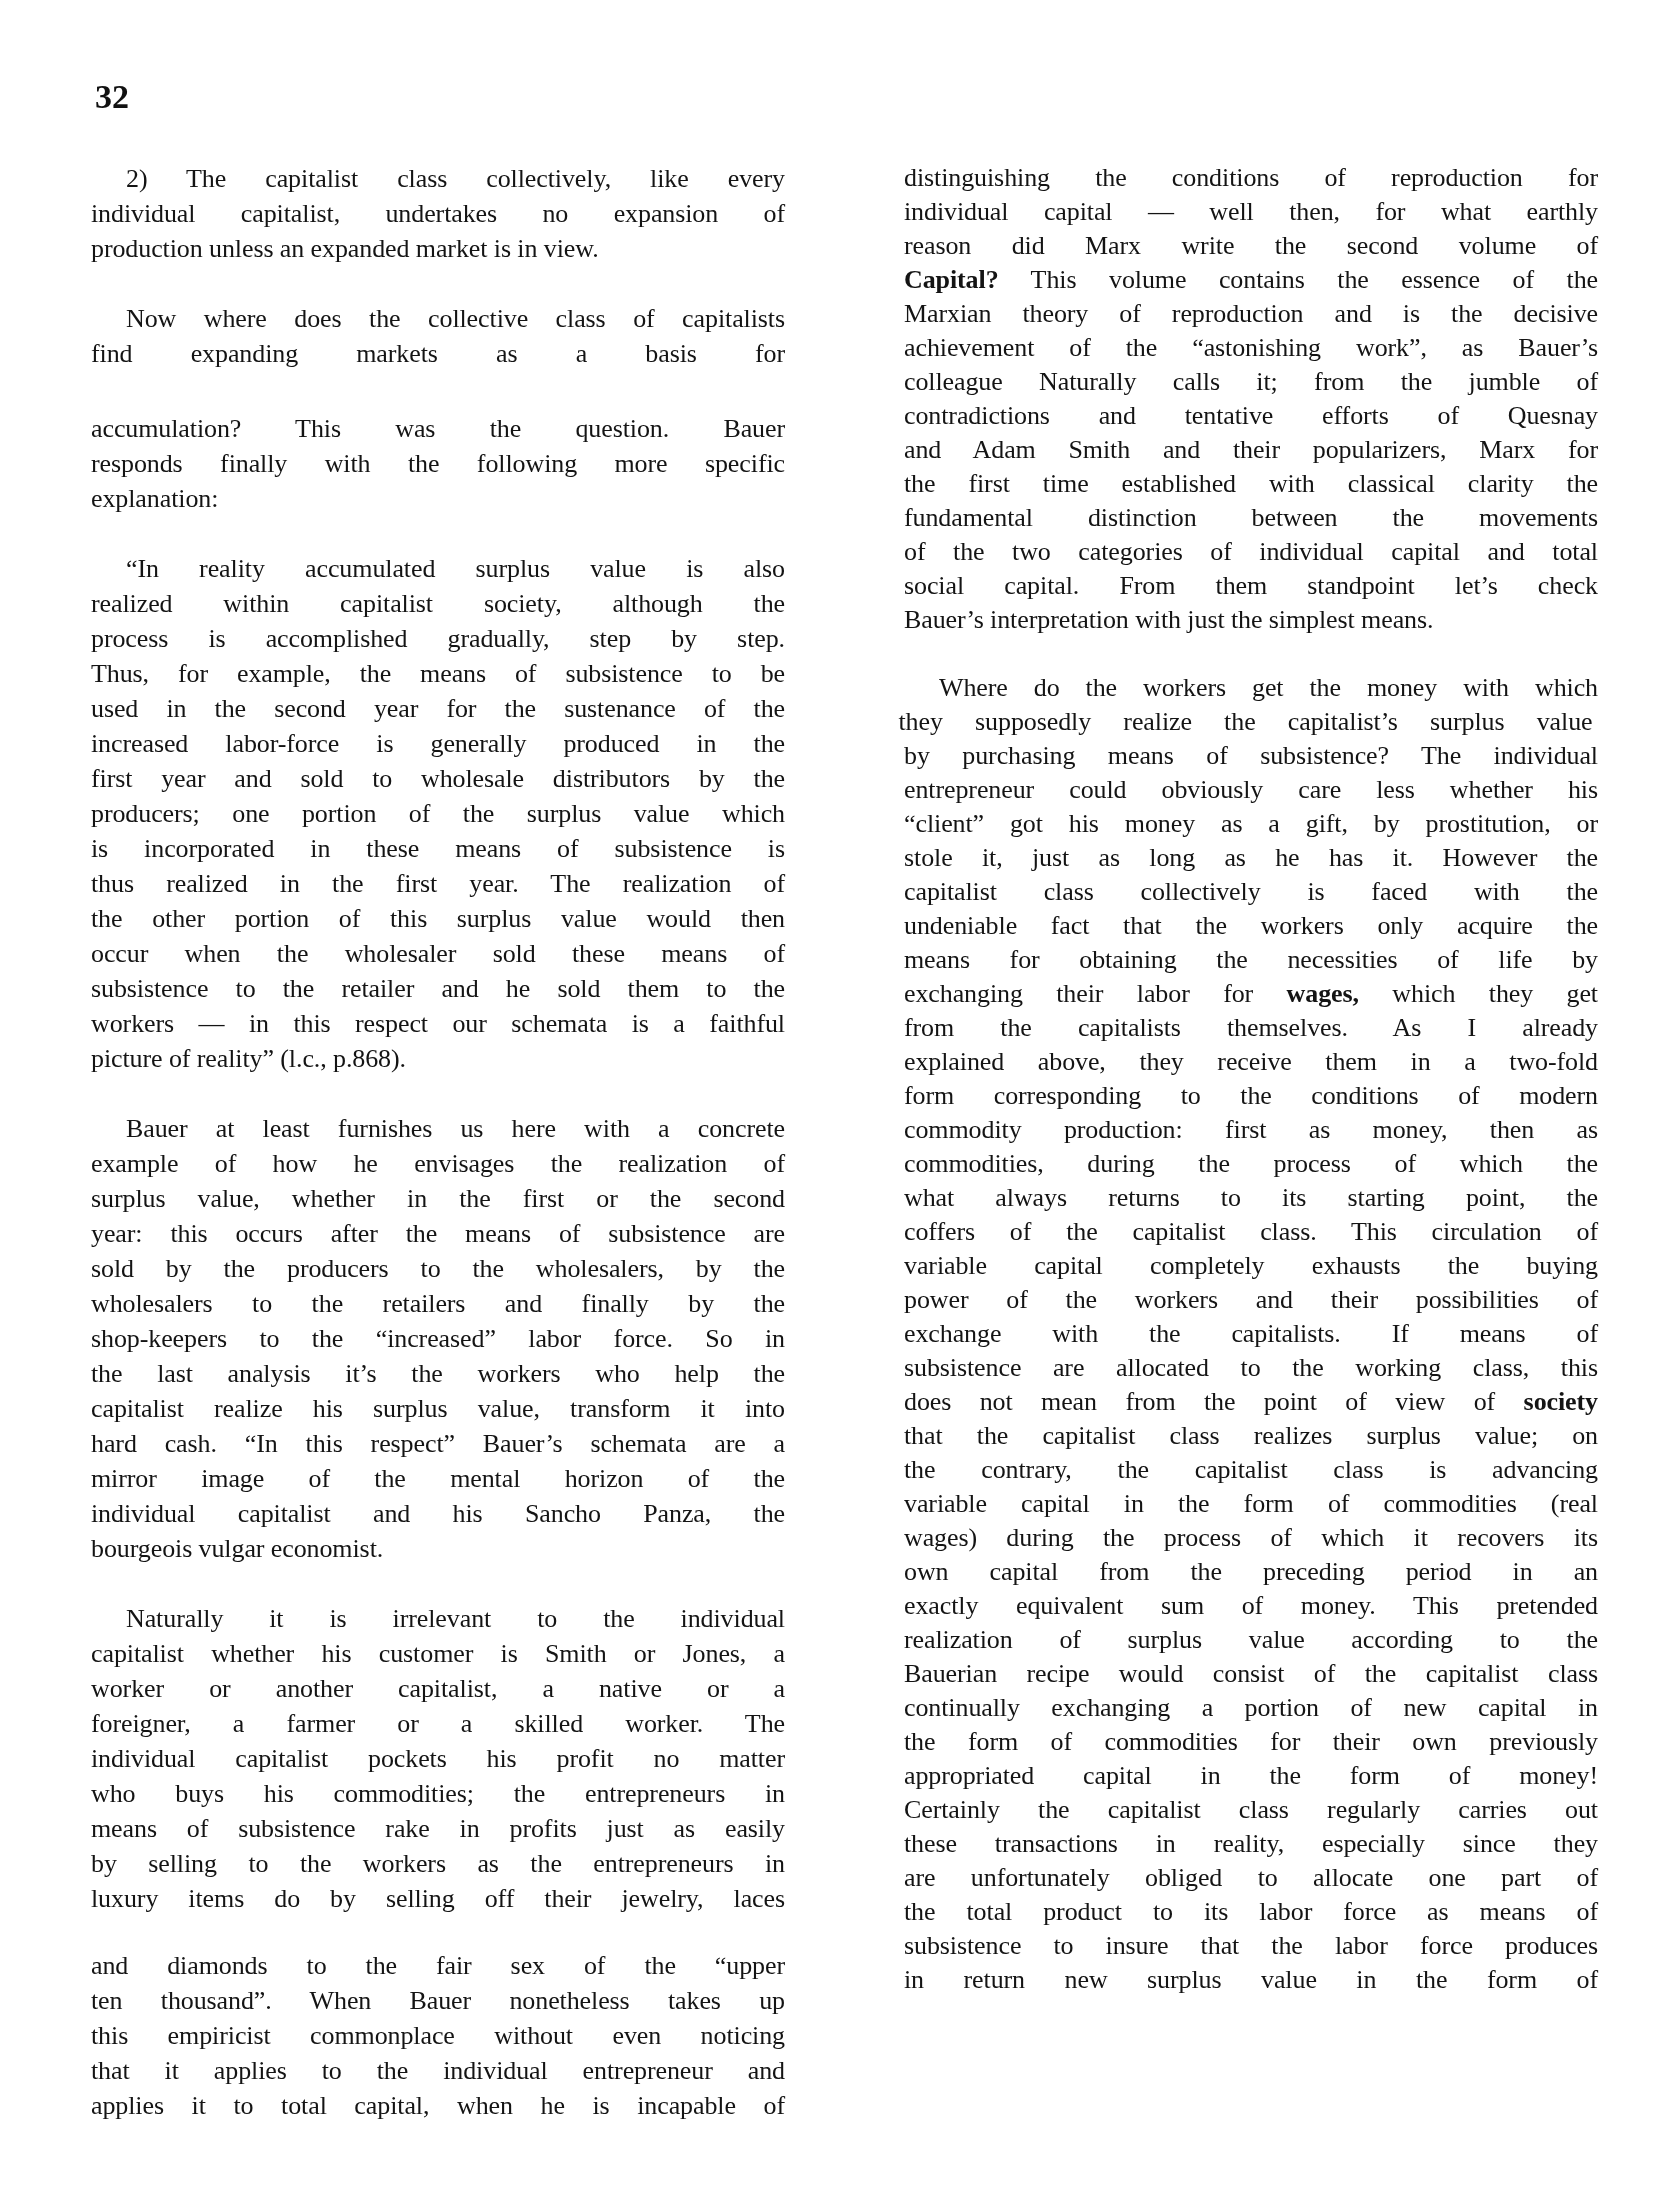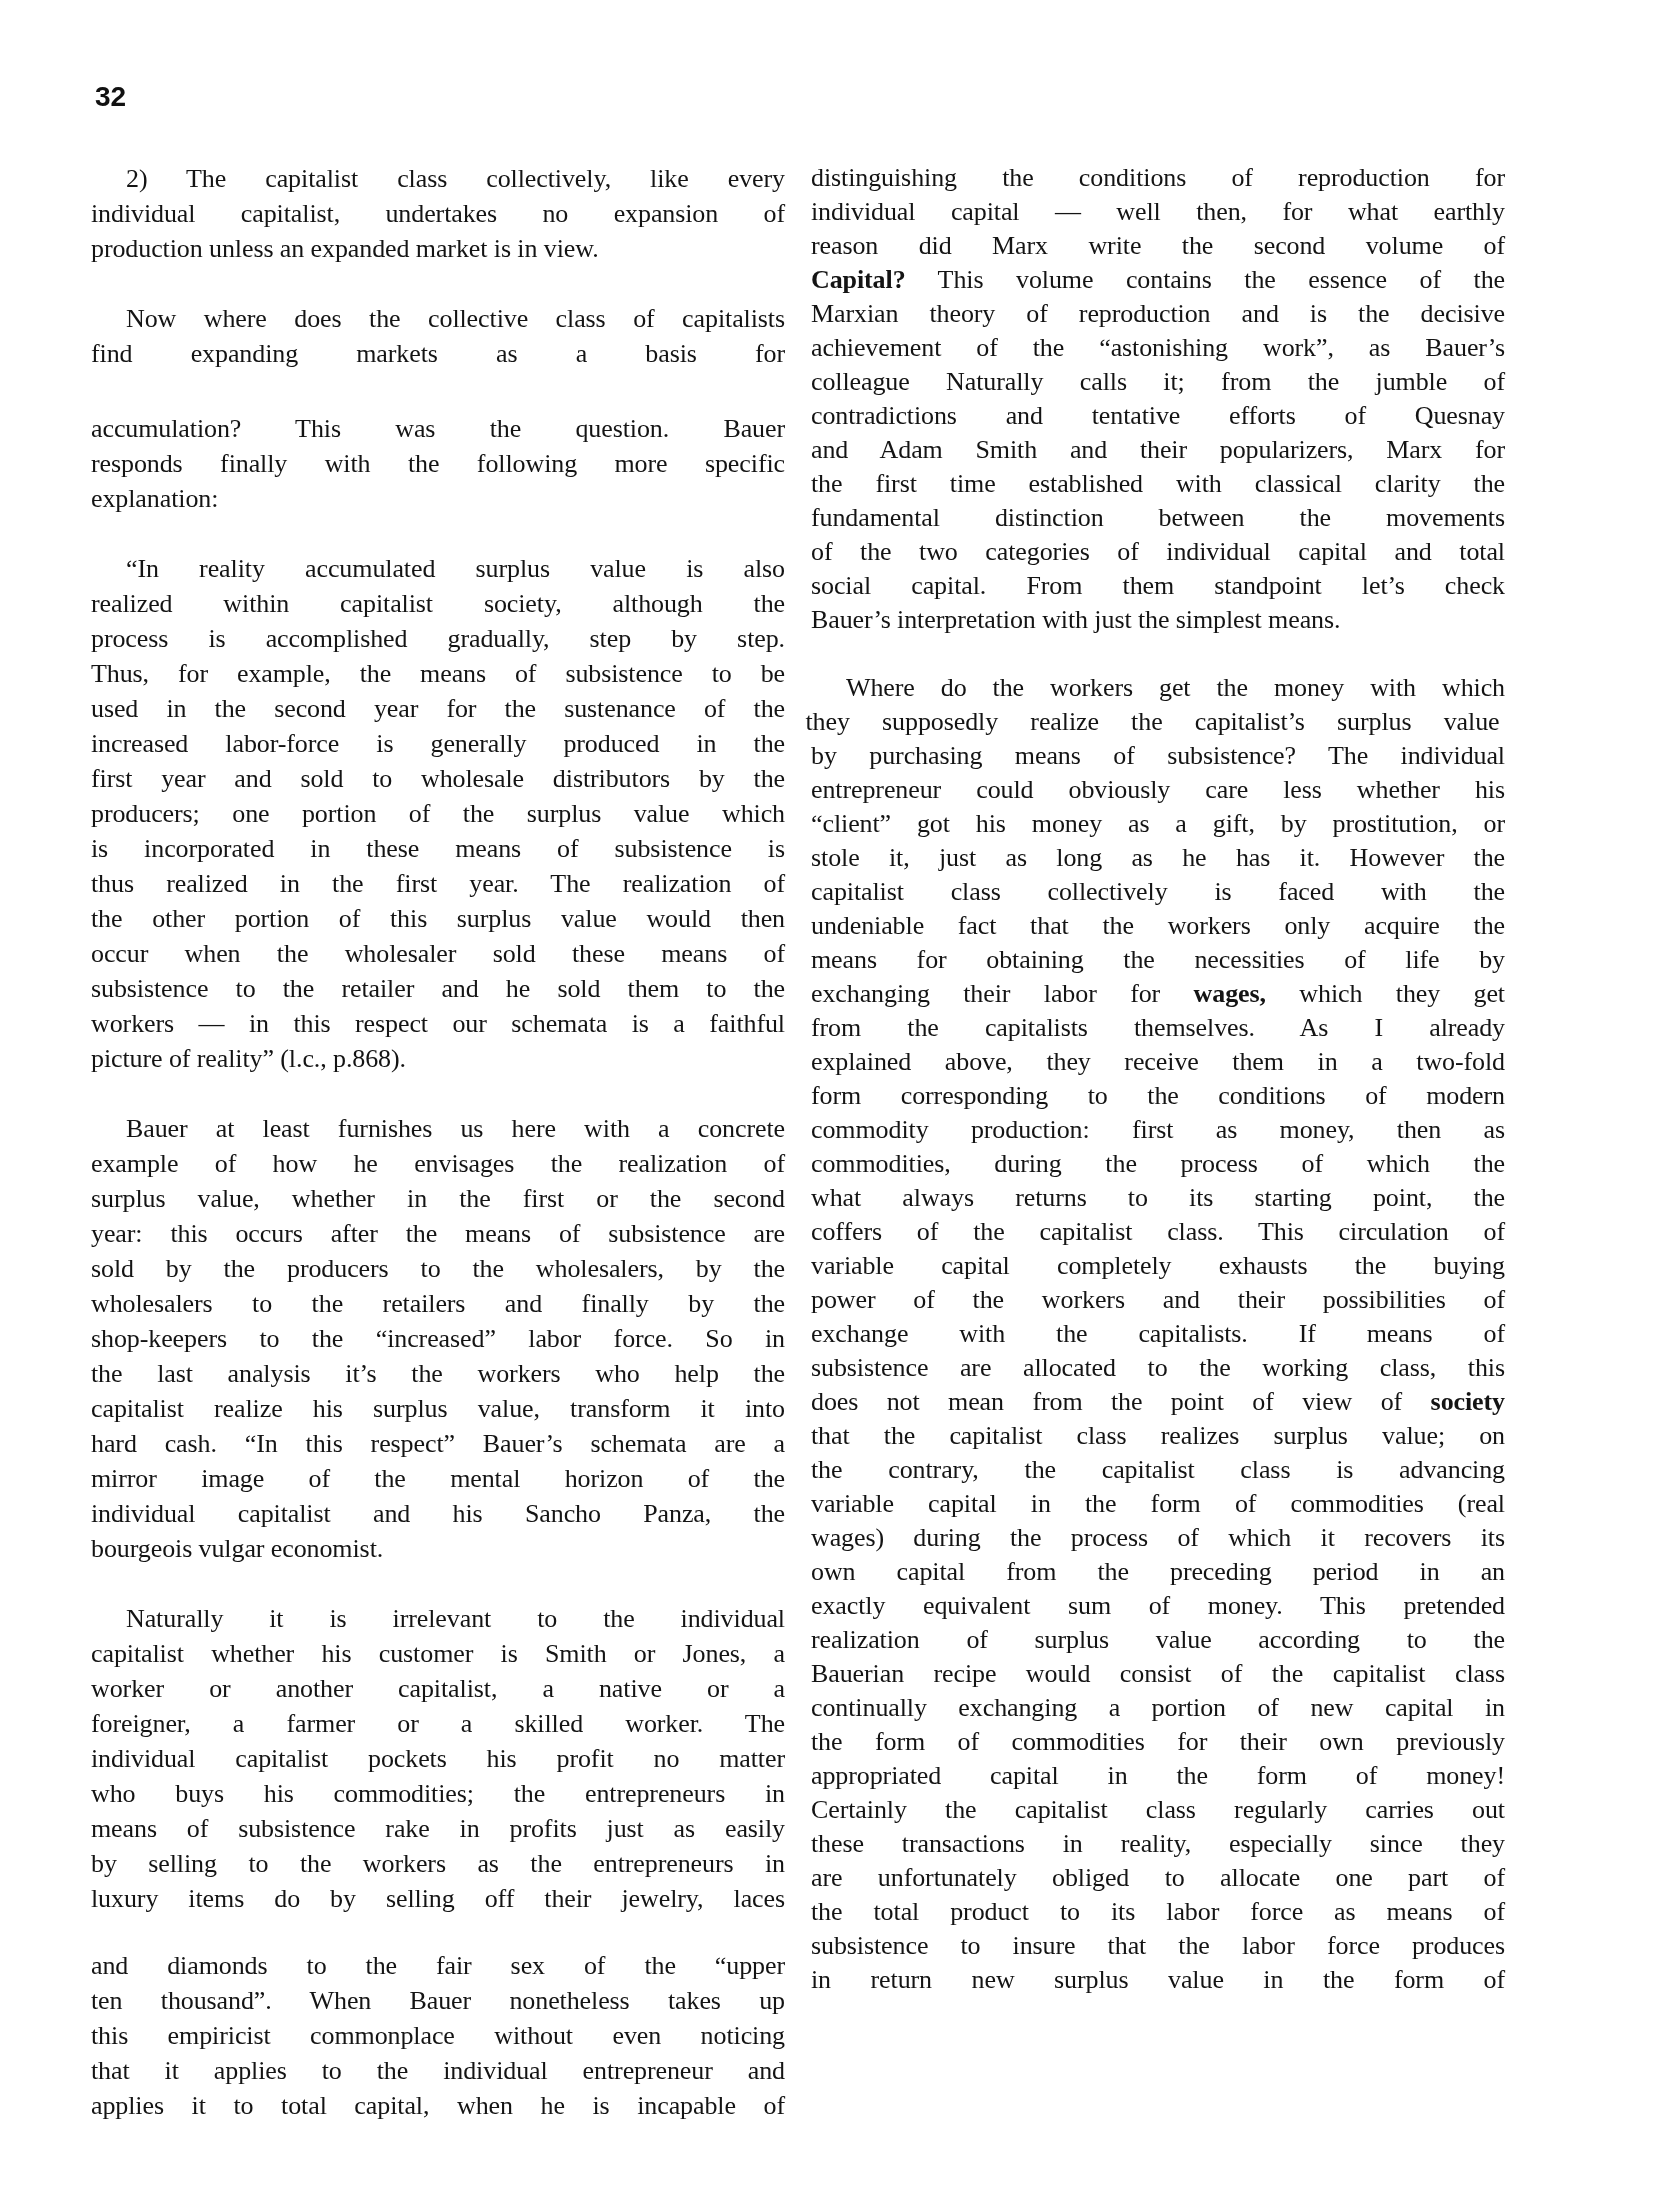--- a/index.html
+++ b/index.html
@@ -1,29 +1,29 @@
 <!DOCTYPE html>
 <html style="font-size:11px"><head>
 <meta charset="utf-8">
 <style>
   html, body { margin: 0; padding: 0; background: #ffffff; }
   body { width: 1656px; height: 2205px; position: relative; overflow: hidden; }
   .page { position: absolute; left: 0; top: 0; width: 1656px; height: 2205px; background: #ffffff; color: #111111; }
   .page-number {
     position: absolute; left: 95px; top: 82px;
-    font-family: Liberation Sans, sans-serif;
-    font-weight: bold; font-size: 28px; line-height: 30px; color: #111;
+    font-family: Liberation Serif, serif;
+    font-weight: bold; font-size: 34px; line-height: 30px; color: #111;
   }
   .column {
     position: absolute; top: 161px;
     font-family: "Liberation Serif", "DejaVu Serif", serif;
     font-size: 26px; color: #141414;
   }
   .col-left  { left: 91px;  width: 694px; }
-  .col-right { left: 811px; width: 694px; }
+  .col-right { left: 904px; width: 694px; }
   .line {
     display: block; white-space: nowrap; overflow: visible;
     text-align: justify; text-align-last: justify;
     letter-spacing: -0.1px;
   }
   .col-left .line  { height: 35px; line-height: 35px; }
   .col-right .line { height: 34px; line-height: 34px; }
   .line.last { text-align-last: left; }
   .line.indent { padding-left: 35px; }
   .line.blank { }

